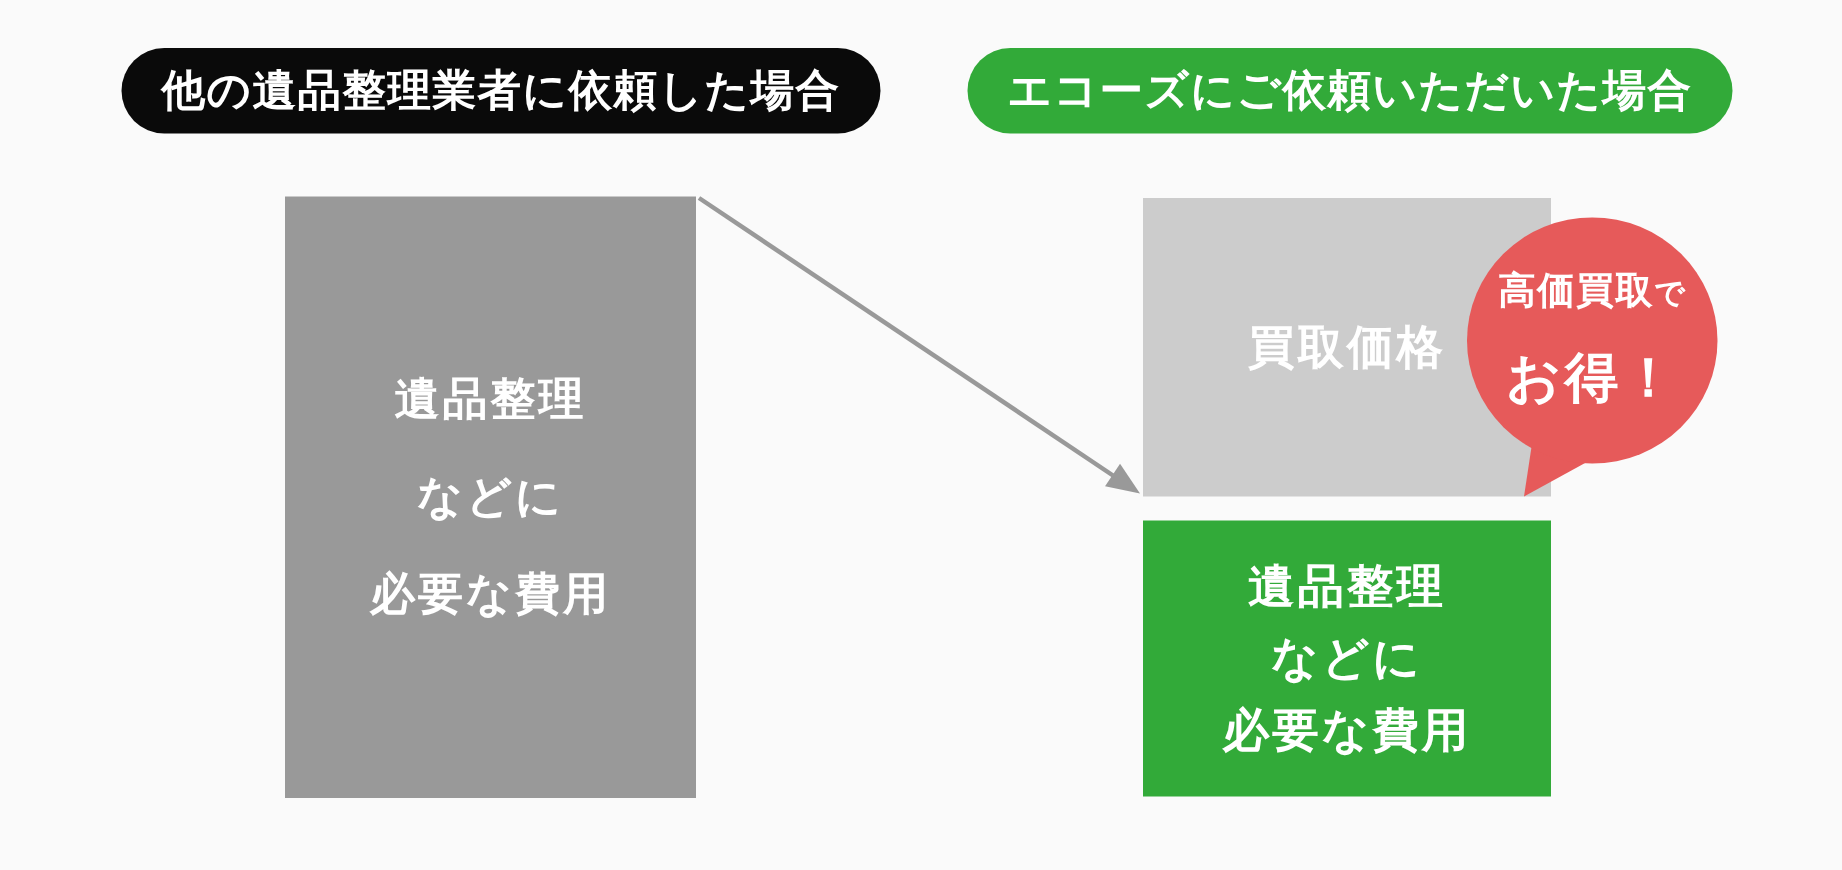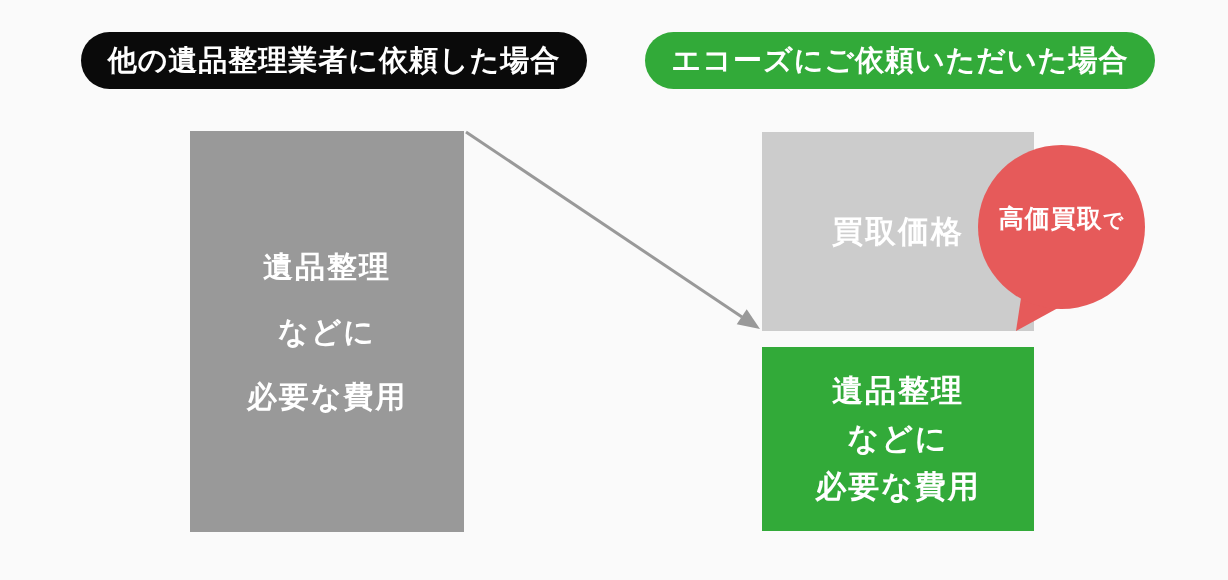--- a/index.html
+++ b/index.html
@@ -180,15 +180,16 @@
   </div>
 
   <svg class="overlay-svg bubble-tail-svg" viewBox="0 0 1228 580" xmlns="http://www.w3.org/2000/svg">
     <polygon points="1016,331 1026,265 1078,297" fill="#e65a5a"></polygon>
   </svg>
 
   <div class="bubble-circle">
     <div class="bubble-line1">
       <span>高価買取</span><span class="particle">で</span>
     </div>
+    <div class="bubble-line2">お得！</div>
   </div>
 
 </div>
 
 </body></html>

